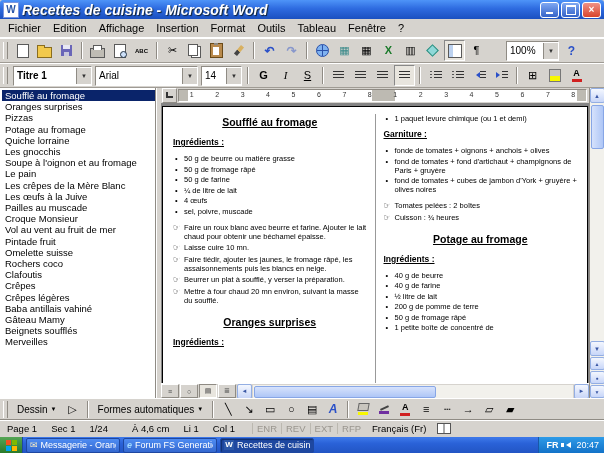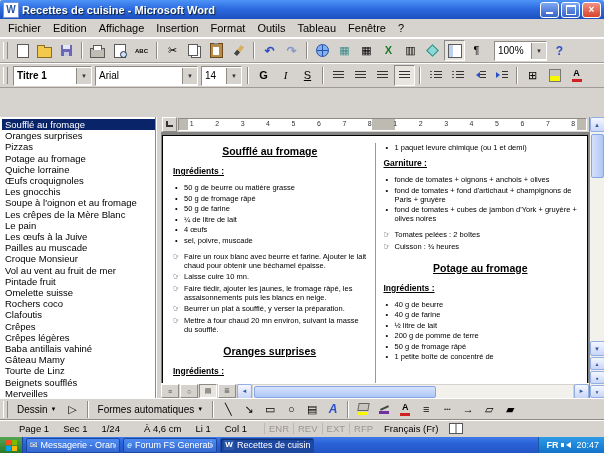--- a/index.html
+++ b/index.html
@@ -5,21 +5,21 @@
   html,body{margin:0;padding:0;}
   body{width:604px;height:453px;overflow:hidden;font-family:"Liberation Sans",sans-serif;background:#D6D3CE;}
   i,b{font-style:normal;font-weight:normal;}
   .screen{position:relative;width:604px;height:453px;display:flex;flex-direction:column;font-size:11px;color:#000;overflow:hidden;}
 
   
   .titlebar{height:19px;flex:0 0 19px;display:flex;align-items:center;gap:3px;padding:0 3px;
     background:linear-gradient(to bottom,#4E94F8 0%,#2E6BE0 45%,#1A50C0 100%);color:#fff;border-radius:3px 3px 0 0;}
   .appicon{width:14px;height:14px;background:#fff;border:1px solid #7A96DF;display:grid;place-items:center;}
   .appicon b{font-size:10px;font-weight:bold;color:#2B57A8;}
-  .wtitle{flex:1;font-weight:bold;font-size:11px;text-shadow:1px 1px 1px #123;white-space:nowrap;overflow:hidden;}
+  .wtitle{flex:1;font-weight:bold;font-size:14px;text-shadow:1px 1px 1px #123;white-space:nowrap;overflow:hidden;font-style:italic;}
   .winbtns{display:flex;gap:2px;}
   .wbtn{width:17px;height:14px;border:1px solid #fff;border-radius:3px;background:linear-gradient(#7FA8F2,#3563C8);
     display:grid;place-items:center;color:#fff;font-size:10px;line-height:1;font-weight:bold;}
   .wbtn .mini{width:7px;height:2px;background:#fff;margin-top:6px;}
   .wbtn .maxi{width:8px;height:7px;border:1px solid #fff;border-top-width:2px;}
   .wbtn.close{background:linear-gradient(#F09286,#D8442C);}
 
   
   .menubar{height:18px;flex:0 0 18px;display:flex;align-items:center;background:#D6D3CE;border-bottom:1px solid #fff;padding-left:2px;}
   .menu-item{padding:1px 6px;cursor:default;}
@@ -42,21 +42,21 @@
   .txtico.itai{font-style:italic;font-family:"Liberation Serif",serif;}
   .txtico.unds{text-decoration:underline;}
   .txtico.wordart{font-style:italic;font-weight:bold;color:#2A50C8;font-size:12px;}
   .combo{height:18px;background:#fff;border:1px solid;border-color:#8F8B84 #fff #fff #8F8B84;
     display:flex;align-items:center;font-size:10px;padding-left:3px;margin:0 1px;white-space:nowrap;overflow:hidden;}
   .combo .dd{margin-left:auto;width:14px;height:16px;flex:0 0 14px;background:#D6D3CE;border-left:1px solid #8F8B84;
     display:grid;place-items:center;font-size:6px;color:#333;}
   .combo.style-combo{width:74px;font-weight:bold;}
   .combo.font-combo{width:98px;}
   .combo.size-combo{width:36px;}
-  .combo.zoom{width:48px;margin-left:6px;}
+  .combo.zoom{width:48px;margin-left:18px;}
   .dd{font-size:6px;}
 
   
   .i-page{width:10px;height:12px;background:#fff;border:1px solid #5A5A5A;}
   .i-preview{position:relative;width:10px;height:12px;background:#fff;border:1px solid #5A5A5A;}
   .i-preview::after{content:"";position:absolute;right:-2px;bottom:-1px;width:5px;height:5px;border:1px solid #234;border-radius:50%;background:#CDE0F8;}
   .i-folder{position:relative;width:13px;height:9px;background:#F2C94C;border:1px solid #8A6D1F;margin-top:3px;}
   .i-folder::before{content:"";position:absolute;top:-3px;left:-1px;width:6px;height:2px;background:#F2C94C;border:1px solid #8A6D1F;border-bottom:none;}
   .i-floppy{position:relative;width:11px;height:11px;background:#6A66B8;}
   .i-floppy::before{content:"";position:absolute;top:0;left:2px;width:7px;height:4px;background:#E8E8F4;}
@@ -86,21 +86,21 @@
   .colA b{font-size:9px;font-weight:bold;}
   .bar{width:10px;height:3px;display:block;}
   .bar.red{background:#D02020;}
   .bar.yellow{background:#F8F800;}
   .bar.violet{background:#7030A0;}
   .i-bucket{width:9px;height:6px;background:#C8C5BE;border:1px solid #666;transform:skewX(-10deg);}
   .i-linestroke{width:9px;height:2px;background:#444;transform:rotate(-25deg);margin:2px 0 1px;}
   .i-book{width:12px;height:9px;border:1px solid #555;background:linear-gradient(to right,#fff 0 5px,#AAA 5px 7px,#fff 7px 12px);margin-left:4px;}
 
   
-  .workspace{flex:1;display:flex;min-height:0;margin-top:29px;}
+  .workspace{flex:1;display:flex;min-height:0;}
   .docmap{width:153px;flex:0 0 153px;background:#fff;border-right:1px solid #8F8B84;overflow:hidden;padding:2px 0 0 2px;}
   .dm-item{font-size:9.5px;line-height:11.2px;white-space:nowrap;overflow:hidden;padding-left:3px;cursor:default;}
   .dm-item.selected{background:#0A246A;color:#fff;}
   .splitter{width:4px;flex:0 0 4px;background:#D6D3CE;border-left:1px solid #fff;}
   .docarea{flex:1;display:flex;flex-direction:column;min-width:0;background:#D6D3CE;}
 
   .ruler-row{height:15px;flex:0 0 15px;display:flex;align-items:center;background:#D6D3CE;}
   .tabsel{width:13px;height:13px;flex:0 0 13px;border:1px solid;border-color:#fff #8F8B84 #8F8B84 #fff;background:#D6D3CE;margin:0 1px;position:relative;}
   .tabsel::before{content:"";position:absolute;left:3px;top:3px;width:5px;height:4px;border-left:2px solid #333;border-bottom:2px solid #333;}
   .ruler-strip{position:relative;height:11px;flex:1;margin-right:2px;background:#fff;border:1px solid;border-color:#8F8B84 #fff #fff #8F8B84;}
@@ -139,21 +139,21 @@
   .vthumb{position:absolute;top:1px;left:0;width:11px;height:42px;background:linear-gradient(to right,#D6E2FC,#AEC6F6);border:1px solid #87A6E6;border-radius:2px;}
   .sb-btn.small{height:11px;flex:0 0 11px;font-size:5px;}
 
   
   .drawbar{height:20px;flex:0 0 20px;display:flex;align-items:center;gap:1px;background:#D6D3CE;border-top:1px solid #fff;padding:0 2px;}
   .dbtn{display:flex;align-items:center;gap:3px;padding:1px 4px;font-size:10px;border:1px solid transparent;}
   .drawbar .tbtn{width:18px;height:17px;}
 
   
   .statusbar{height:17px;flex:0 0 17px;display:flex;align-items:center;background:#D6D3CE;border-top:1px solid #8F8B84;
-    box-shadow:inset 0 1px 0 #fff;font-size:9.5px;padding:0 12px;}
+    box-shadow:inset 0 1px 0 #fff;font-size:9.5px;padding:0 0;}
   .scell{padding:0 7px;white-space:nowrap;}
   .sgap{width:10px;}
   .flags{display:flex;}
   .flag{color:#9A968F;padding:0 4px;border-left:1px solid #BBB8B0;}
 
   
   .taskbar{height:16px;flex:0 0 16px;display:flex;align-items:center;gap:3px;
     background:linear-gradient(#3C77E8 0 1px,#2A62D8 40%,#2255C4 100%);}
   .startbtn{width:22px;height:16px;flex:0 0 22px;display:grid;grid-template-columns:5px 5px;grid-template-rows:5px 5px;gap:1px;
     place-content:center;background:linear-gradient(#55A555,#2A7A2A);border-right:1px solid #1E47A0;}
@@ -351,38 +351,36 @@
   <div class="workspace">
 
     <div class="docmap">
       <div>
 
       <div class="dm-item selected">Soufflé au fromage</div>
           <div class="dm-item">Oranges surprises</div>
           <div class="dm-item">Pizzas</div>
           <div class="dm-item">Potage au fromage</div>
           <div class="dm-item">Quiche lorraine</div>
-          <div class="dm-item">Œufs croquignoles</div>
           <div class="dm-item">Les gnocchis</div>
           <div class="dm-item">Soupe à l'oignon et au fromage</div>
+          <div class="dm-item">Le pain</div>
           <div class="dm-item">Les crêpes de la Mère Blanc</div>
-          <div class="dm-item">Le pain</div>
           <div class="dm-item">Les œufs à la Juive</div>
           <div class="dm-item">Pailles au muscade</div>
           <div class="dm-item">Croque Monsieur</div>
           <div class="dm-item">Vol au vent au fruit de mer</div>
           <div class="dm-item">Pintade fruit</div>
           <div class="dm-item">Omelette suisse</div>
           <div class="dm-item">Rochers coco</div>
           <div class="dm-item">Clafoutis</div>
           <div class="dm-item">Crêpes</div>
           <div class="dm-item">Crêpes légères</div>
           <div class="dm-item">Baba antillais vahiné</div>
           <div class="dm-item">Gâteau Mamy</div>
-          <div class="dm-item">Tourte de Linz</div>
           <div class="dm-item">Beignets soufflés</div>
           <div class="dm-item">Merveilles</div>
         </div>
     </div>
 
     <div class="splitter"></div>
 
     <div class="docarea">
 
       <div class="ruler-row">

